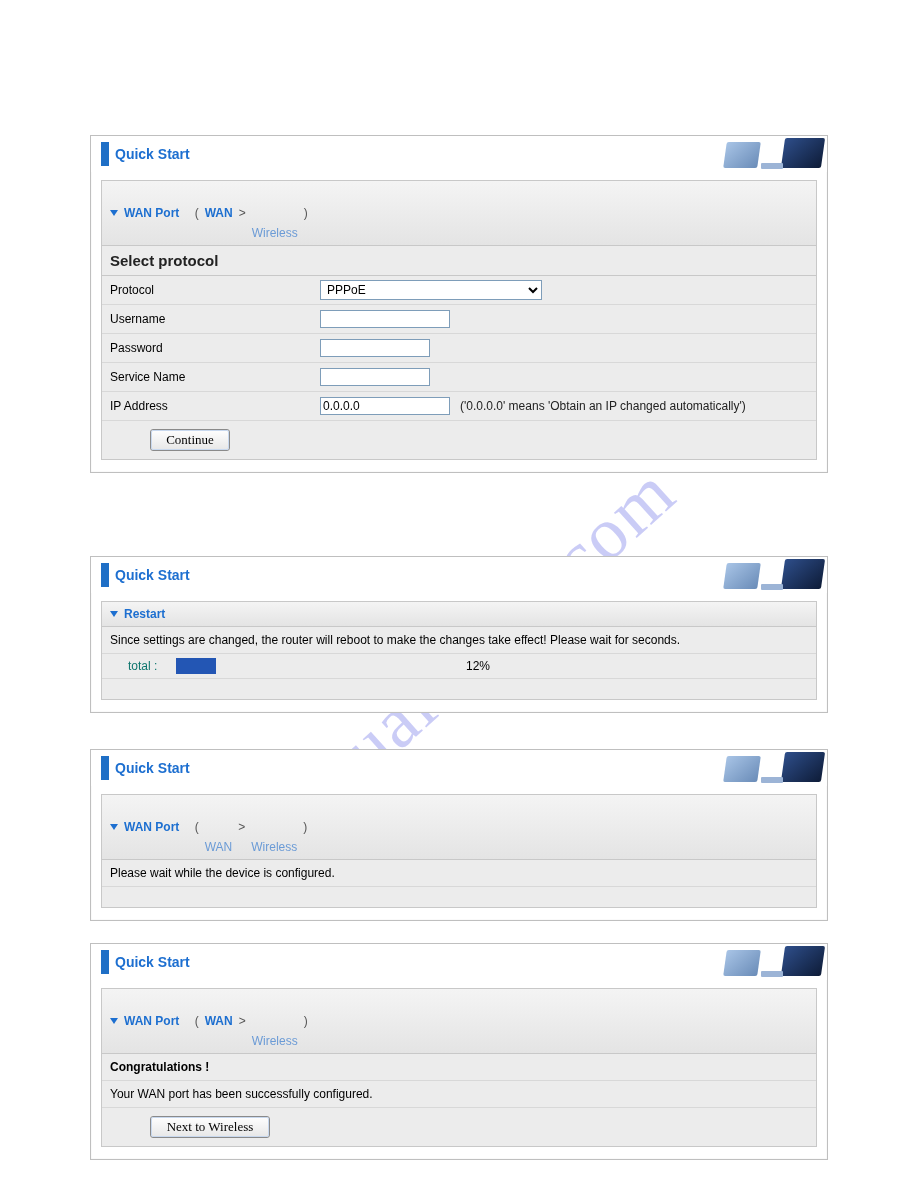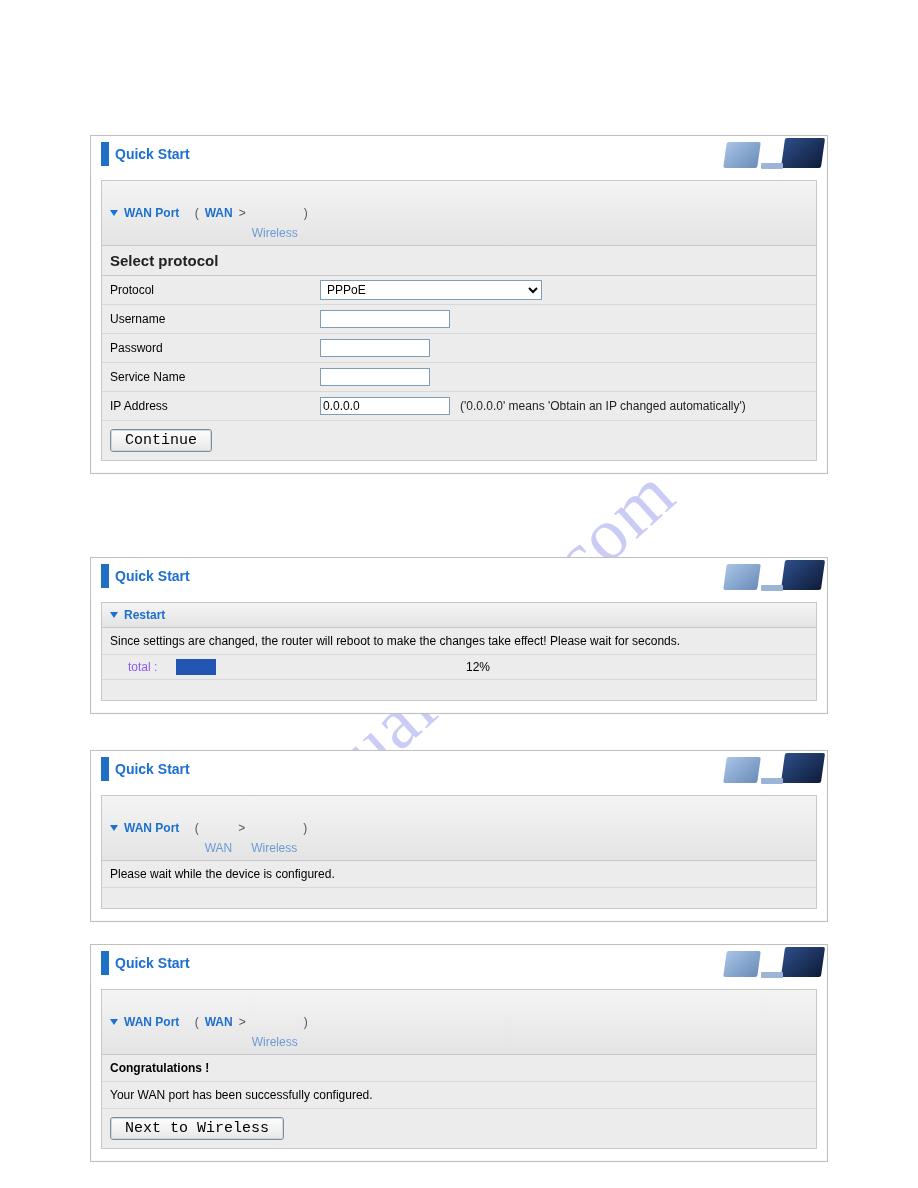--- a/index.html
+++ b/index.html
@@ -142,51 +142,52 @@
     background: #ffffff;
     border: 1px solid #7e9db9;
     padding: 1px 2px;
     box-sizing: border-box;
   }
   select.wide { width: 222px; }
   select.small { width: 52px; }
   input.mid { width: 130px; height: 18px; }
   input.mid-s { width: 110px; height: 18px; }
   button.btn {
-    font-family: Liberation Mono, monospace;
-    font-size: 15px;
+    font-family: Liberation Serif, serif;
+    font-size: 13px;
     padding: 2px 14px;
     background: linear-gradient(#fefefe,#e7e7e7);
     border: 1px solid #8a8a8a;
     border-radius: 3px;
     cursor: pointer;
     min-width: 80px;
     outline: 1px solid #c8d8ee;
     outline-offset: -2px;
+    margin-left: 40px;
   }
   button.btn.wide { min-width: 120px; }
   .restart-msg {
     background: #ececec;
     padding: 6px 8px;
     font-size: 12px;
     color: #000;
     border-bottom: 1px solid #d8d8d8;
   }
   .progress-row {
     background: #ececec;
     display: flex;
     align-items: center;
     padding: 4px 8px;
     font-size: 12px;
     border-bottom: 1px solid #d8d8d8;
   }
   .progress-row .plabel {
     padding-left: 18px;
     width: 48px;
-    color: #8b5cf6;
+    color: #0f766e;
   }
   .progress-row .pbar {
     width: 40px;
     height: 16px;
     background: #2356b4;
   }
   .progress-row .ptext {
     padding-left: 250px;
     color: #000;
   }

